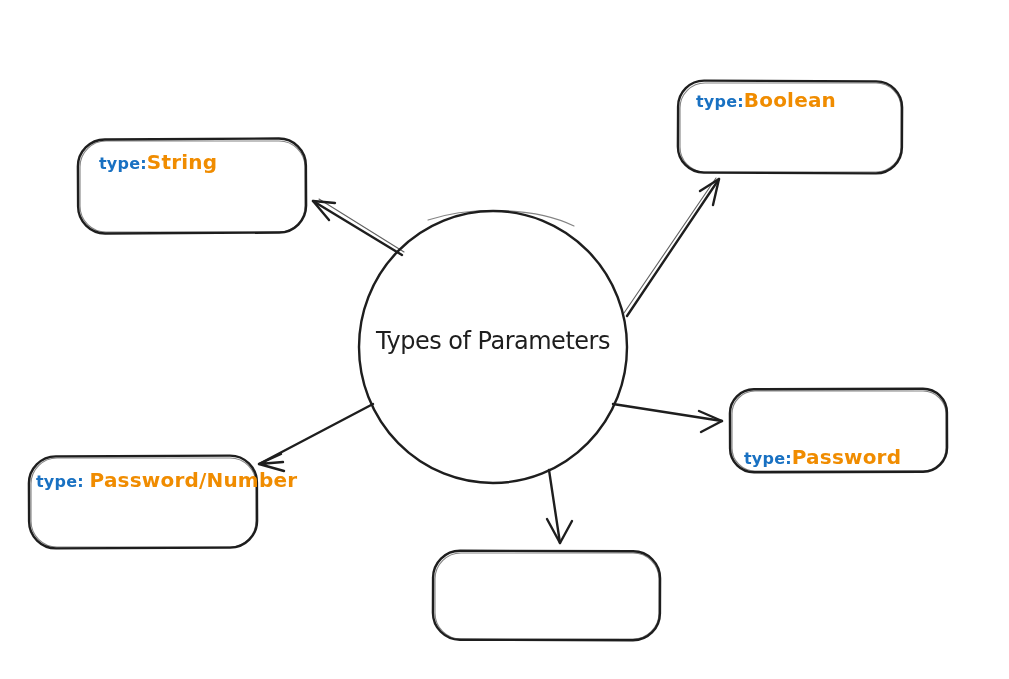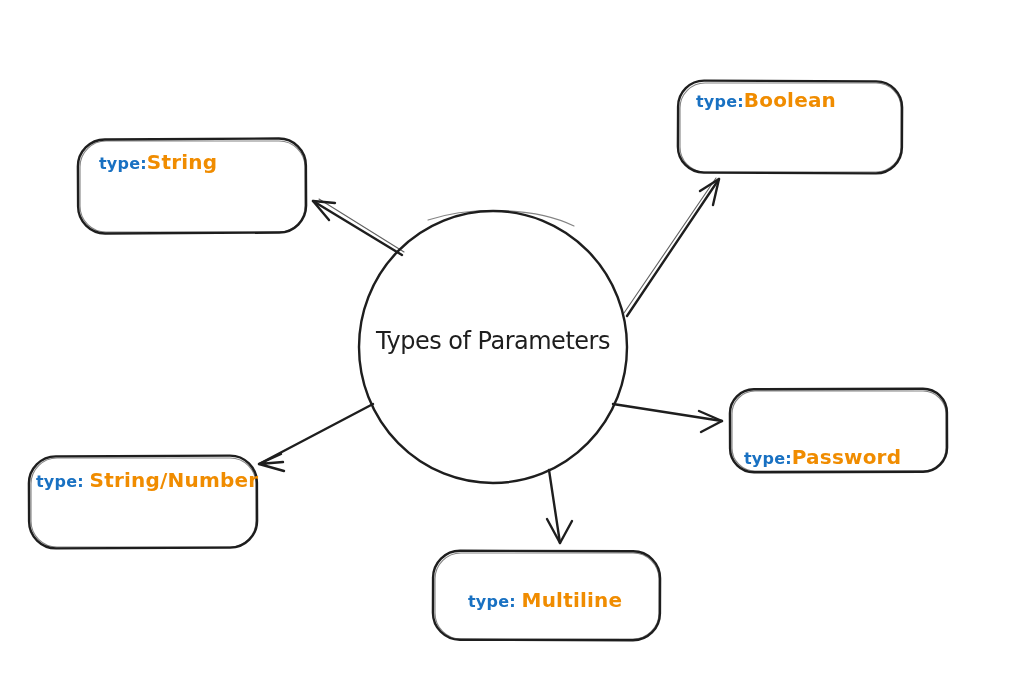--- a/index.html
+++ b/index.html
@@ -108,20 +108,17 @@
 
   <div class="node-label label-string">
     <span class="prefix">type:</span><span class="value">String</span>
   </div>
   <div class="node-label label-boolean">
     <span class="prefix">type:</span><span class="value">Boolean</span>
   </div>
   <div class="node-label label-password">
     <span class="prefix">type:</span><span class="value">Password</span>
   </div>
-  <div class="node-label label-multiline">
-    <span class="prefix">type: </span><span class="value">Multiline</span>
-  </div>
   <div class="node-label label-integer">
-    <span class="prefix">type: </span><span class="value">String/Number</span>
+    <span class="prefix">type: </span><span class="value">Password/Number</span>
   </div>
 
 </div>
 
 </body></html>

